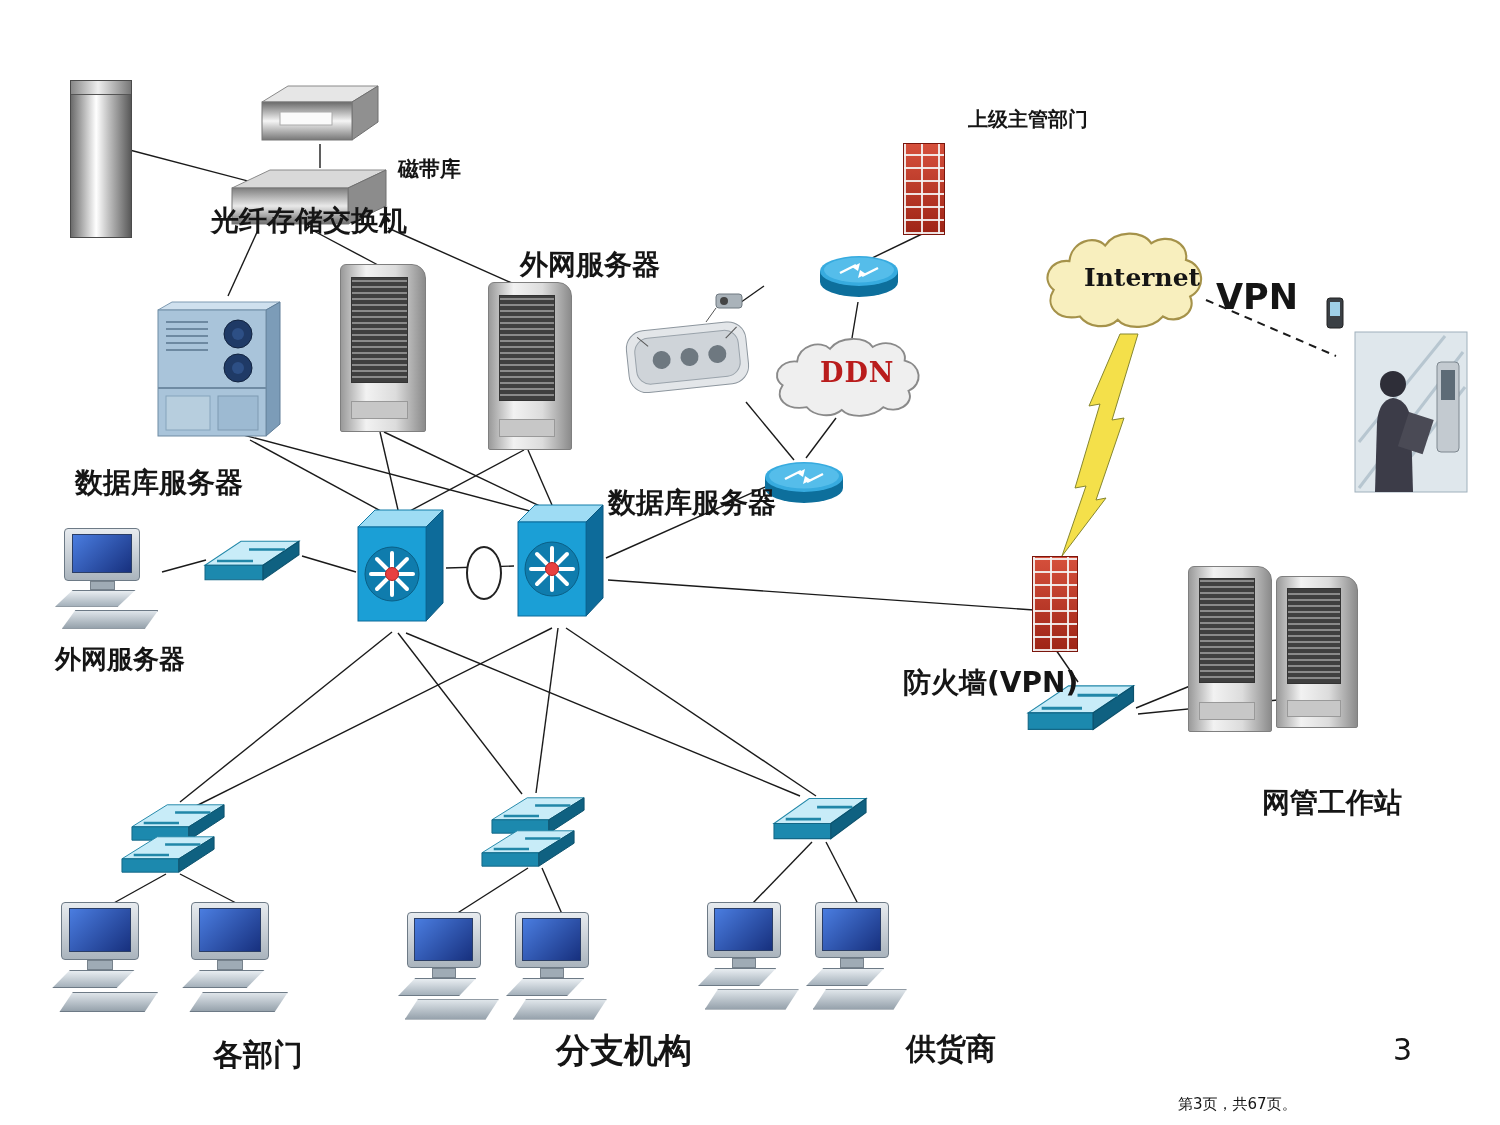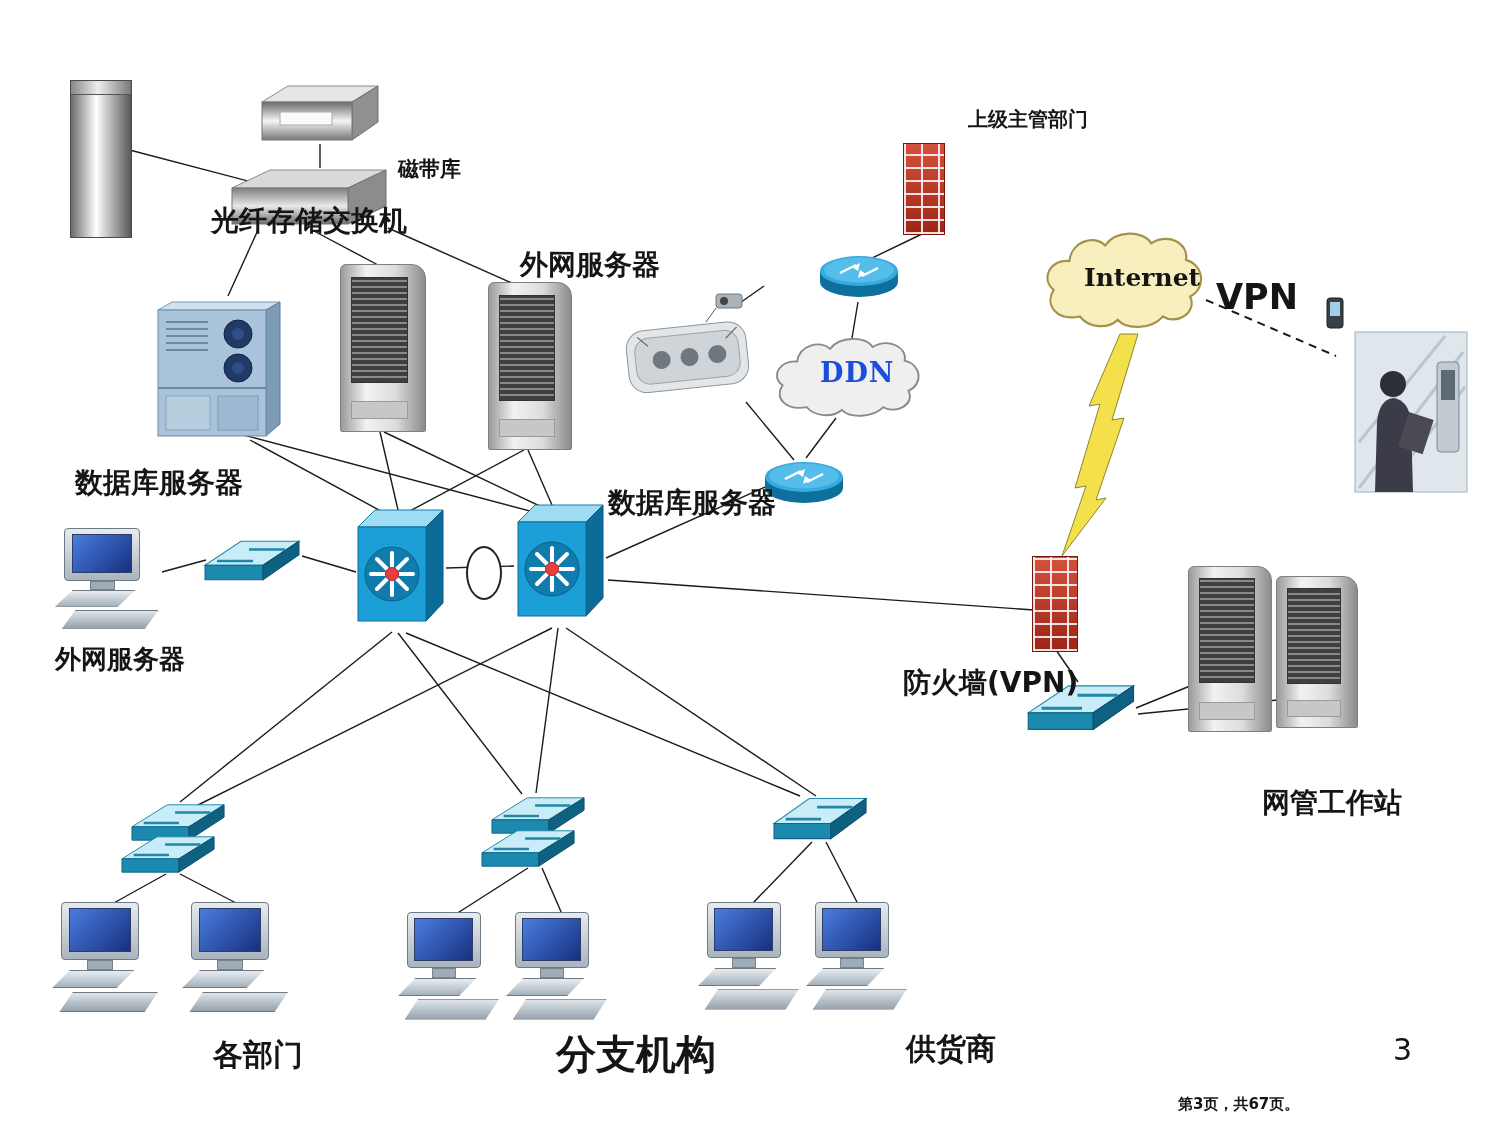--- a/index.html
+++ b/index.html
@@ -2,22 +2,22 @@
 <html><head>
 <meta charset="utf-8">
 <style>
   *{margin:0;padding:0;box-sizing:border-box}
   html,body{background:#ffffff}
   body{font-family:"DejaVu Sans","Liberation Sans",sans-serif;}
   .slide{position:relative;width:1500px;height:1125px;background:#ffffff;overflow:hidden}
 
   .label{position:absolute;font-weight:600;color:#151515;white-space:nowrap;z-index:6;line-height:1.1}
   .label.serif{font-family:"DejaVu Serif","Liberation Serif",serif}
-  .label.ddn{color:#1d4ed8;font-weight:700;letter-spacing:1px}
-  .label.footer{font-size:15px;font-weight:700}
+  .label.ddn{color:#b91c1c;font-weight:700;letter-spacing:1px}
+  .label.footer{font-size:15px;font-weight:400}
   .watermark{position:absolute;color:#d9d9d9;font-size:42px;font-weight:700;z-index:1;opacity:.9;white-space:nowrap}
 
   svg.wires{position:absolute;left:0;top:0;z-index:2}
   .dev{position:absolute;z-index:4}
   .dev svg{display:block}
 
   
   .cabinet{background:linear-gradient(90deg,#6b6b6b,#ffffff 42%,#c2c2c2 62%,#585858);border:1px solid #4a4a4a}
   .cabinet .cap{position:absolute;left:0;top:0;width:100%;height:9%;background:linear-gradient(90deg,#888,#eee 45%,#777);border-bottom:1px solid #555}
 
@@ -419,19 +419,19 @@
   <div class="label" style="left:211px;top:206px;font-size:28px">光纤存储交换机</div>
   <div class="label" style="left:520px;top:250px;font-size:28px">外网服务器</div>
   <div class="label" style="left:75px;top:468px;font-size:28px">数据库服务器</div>
   <div class="label" style="left:55px;top:645px;font-size:26px">外网服务器</div>
   <div class="label" style="left:608px;top:488px;font-size:28px">数据库服务器</div>
   <div class="label" style="left:968px;top:108px;font-size:20px">上级主管部门</div>
   <div class="label" style="left:1216px;top:278px;font-size:35px">VPN</div>
   <div class="label" style="left:903px;top:668px;font-size:28px">防火墙(VPN)</div>
   <div class="label" style="left:1262px;top:788px;font-size:28px">网管工作站</div>
   <div class="label" style="left:213px;top:1038px;font-size:30px">各部门</div>
-  <div class="label" style="left:556px;top:1032px;font-size:40px">分支机构</div>
+  <div class="label" style="left:556px;top:1032px;font-size:34px">分支机构</div>
   <div class="label" style="left:906px;top:1032px;font-size:30px">供货商</div>
 
   <div class="label" style="left:1393px;top:1033px;font-size:30px;font-weight:400">3</div>
   <div class="label footer" style="left:1178px;top:1096px">第3页，共67页。</div>
 
 </div>
 
 </body></html>

